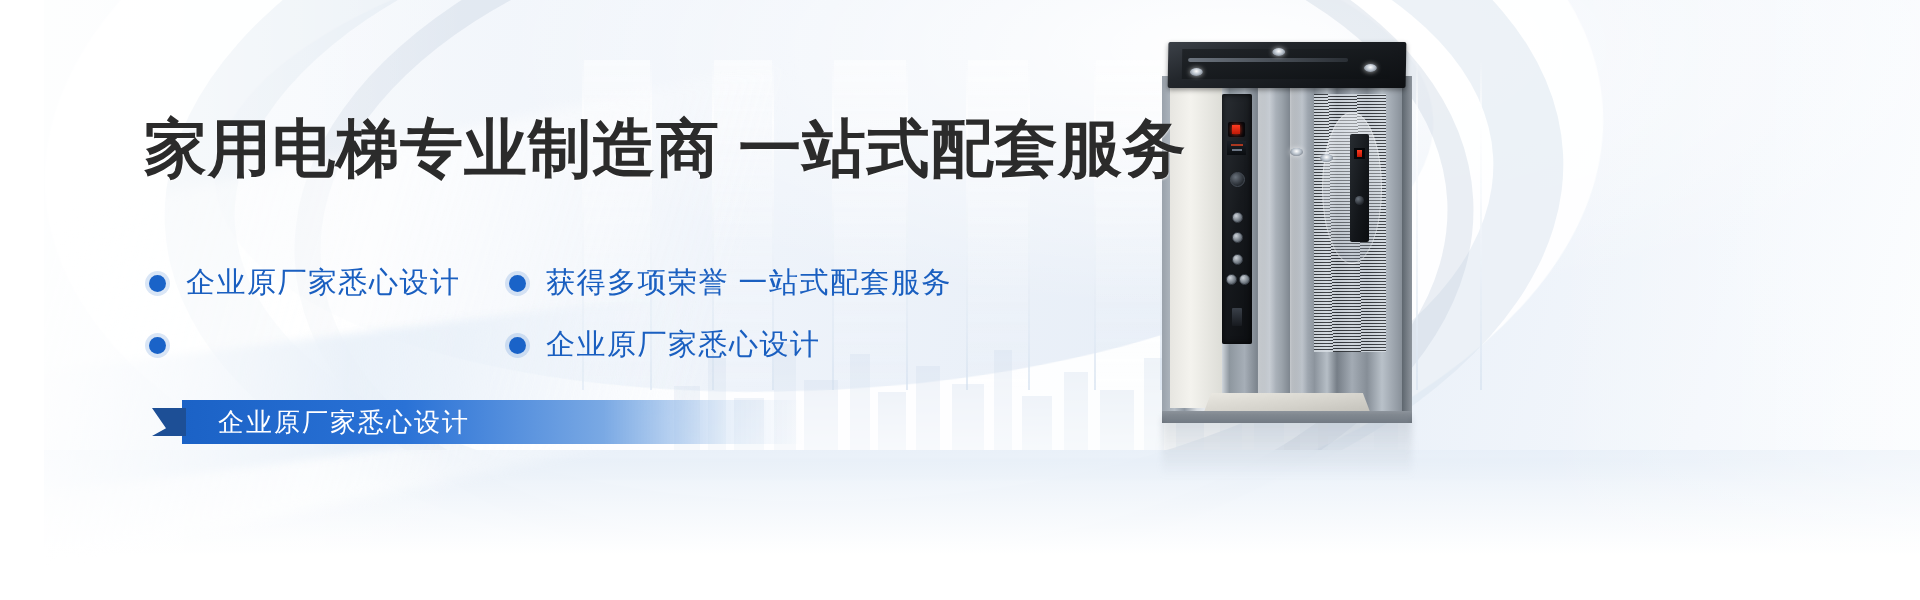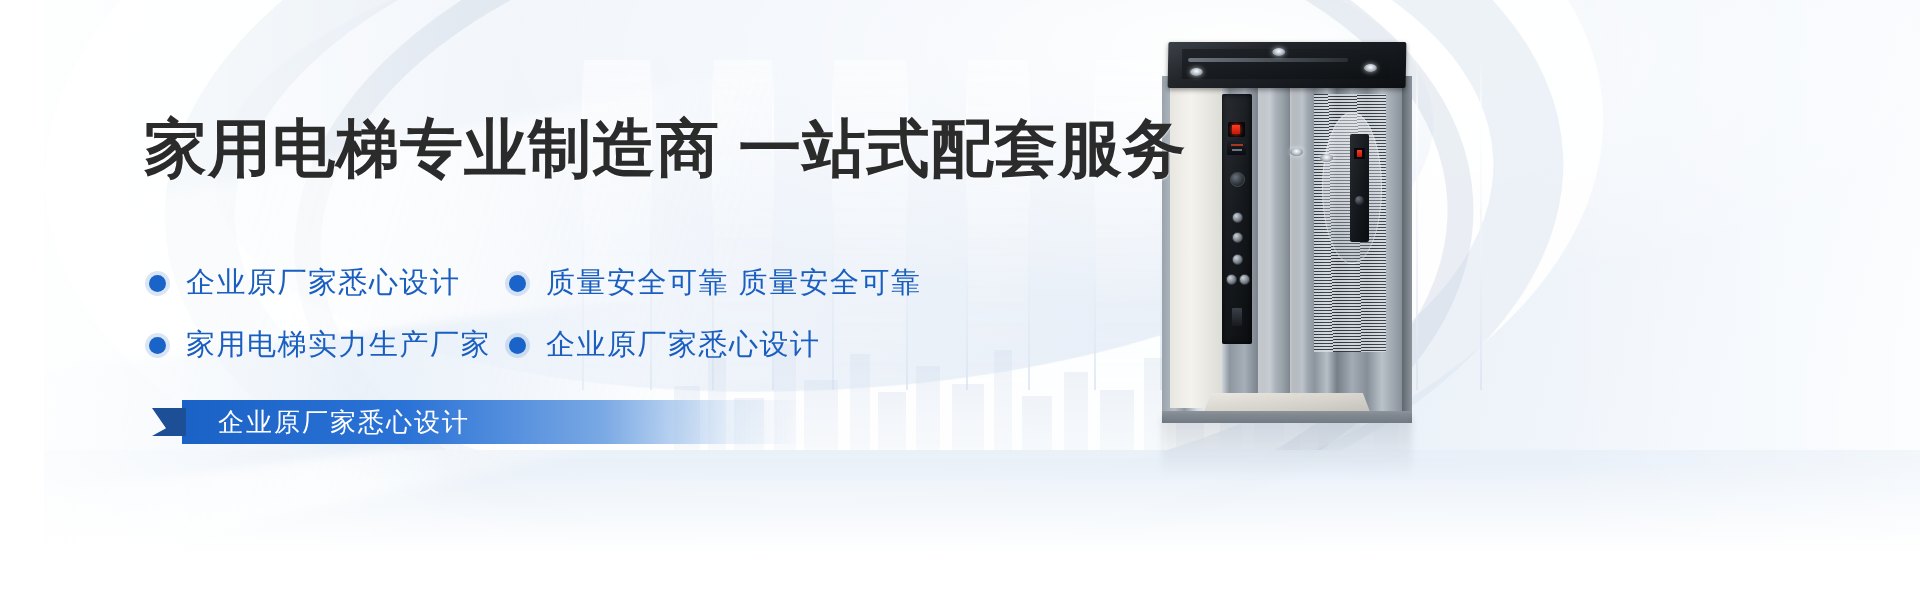--- a/index.html
+++ b/index.html
@@ -371,27 +371,26 @@
     <div class="headline">家用电梯专业制造商 一站式配套服务</div>
 
     <div class="bullets">
       <div class="brow">
         <div class="bitem col1">
           <span class="dot"></span>
           <span class="btext">企业原厂家悉心设计</span>
         </div>
         <div class="bitem">
           <span class="dot"></span>
-          <span class="btext">质量安全可靠 质量安全可靠</span>
+          <span class="btext">获得多项荣誉 一站式配套服务</span>
         </div>
       </div>
       <div class="brow">
         <div class="bitem col1">
           <span class="dot"></span>
-          <span class="btext">家用电梯实力生产厂家</span>
         </div>
         <div class="bitem">
           <span class="dot"></span>
           <span class="btext">企业原厂家悉心设计</span>
         </div>
       </div>
     </div>
 
     <div class="ribbon-wrap">
       <div class="ribbon-bar"></div>

